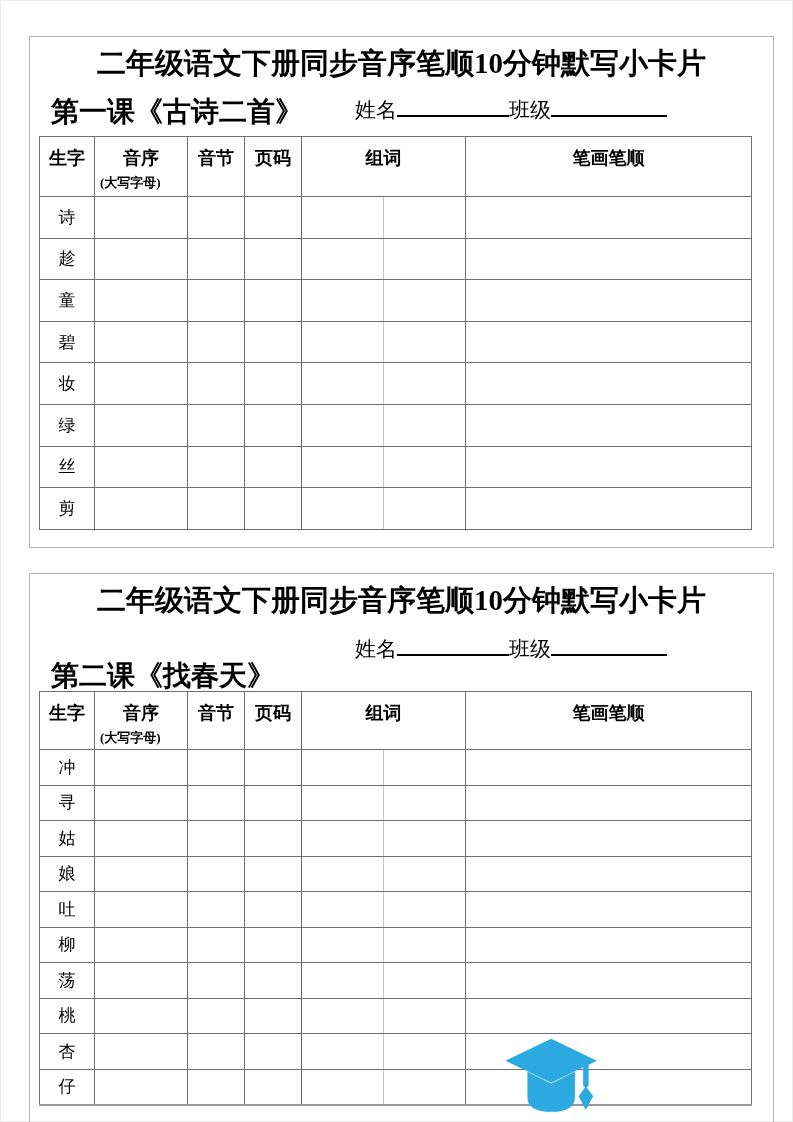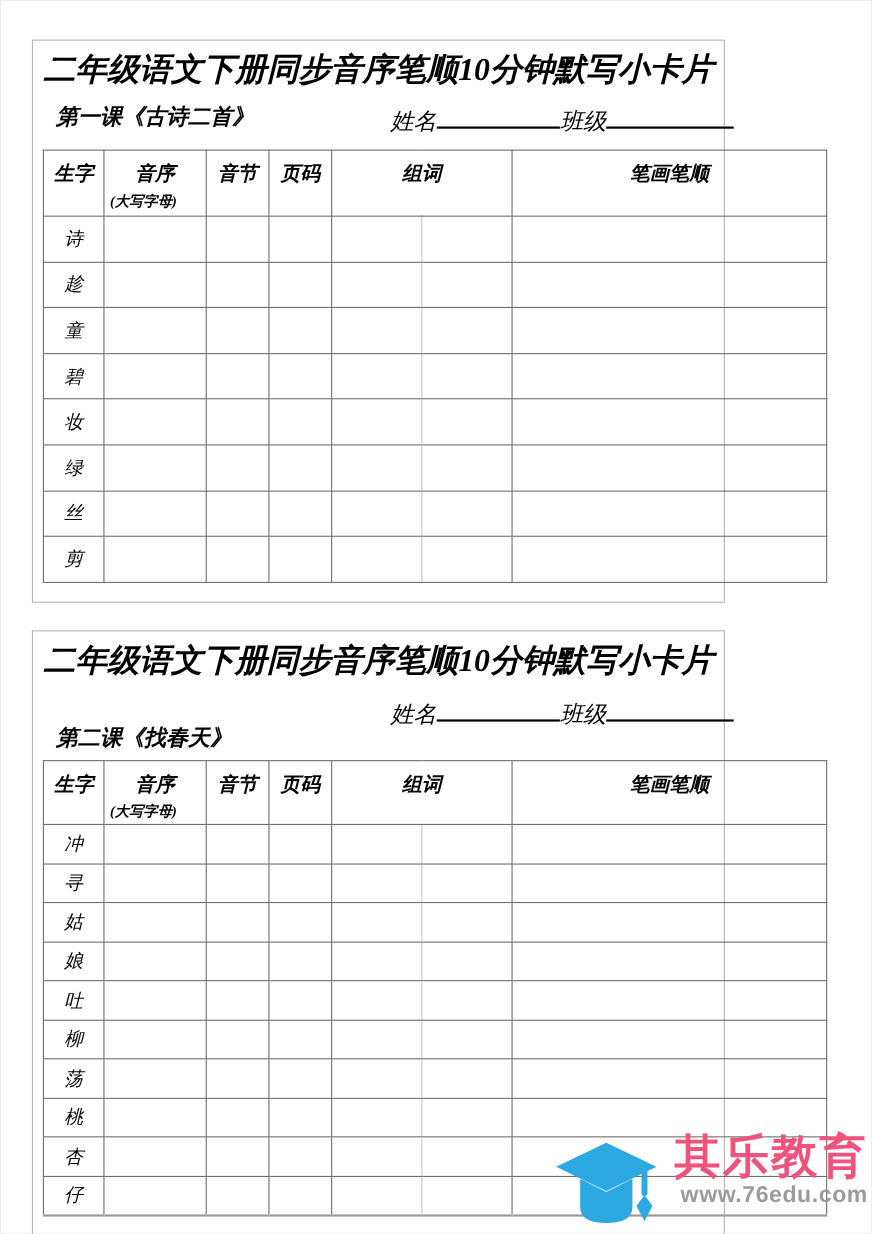--- a/index.html
+++ b/index.html
@@ -8,39 +8,38 @@
     width: 793px; height: 1122px;
     position: relative;
     background: #ffffff;
     color: #000;
     font-family: "Liberation Serif", "DejaVu Serif", serif;
     overflow: hidden;
   }
   .page { position: absolute; inset: 0; border: 1px solid #ececec; background: #fff; }
 
   .card {
-    position: absolute; left: 28px; width: 630px;
+    position: absolute; left: 28px; width: 745px;
     border: 1px solid var(--card-border, #b4b4b4);
-    font-style: italic;
   }
   .card1 { top: 35px; height: 512px; }
   .card2 { top: 572px; height: 550px; border-bottom: none; }
 
   .title {
     margin: 7px 4px 0 4px;
     text-align: center;
     font-size: 29px;
     font-weight: bold;
     white-space: nowrap;
   }
 
   .meta { position: relative; }
   .card1 .meta { height: 40px; }
   .card2 .meta { height: 78px; }
-  .lesson { position: absolute; font-size: 20px; font-weight: bold; text-align: right; }
+  .lesson { position: absolute; font-size: 28px; font-weight: bold; text-align: right; }
   .card1 .lesson { left: 21px; top: 9px; }
   .card2 .lesson { left: 21px; top: 36px; }
   .nameclass { position: absolute; font-size: 21px; white-space: nowrap; }
   .card1 .nameclass { left: 325px; top: 12px; }
   .card2 .nameclass { left: 325px; top: 14px; }
   .blank { display: inline-block; border-bottom: 2px solid #000; height: 17px; }
   .b1 { width: 112px; }
   .b2 { width: 116px; }
 
   .wtable {
@@ -317,19 +316,15 @@
     </table>
   </section>
 
   <div class="logo">
     <svg class="cap" viewBox="0 0 104 92" xmlns="http://www.w3.org/2000/svg">
       <polygon points="50,2 100,26 50,50 0,26" fill="var(--cap-blue, #2BA9E0)"></polygon>
       <path d="M24,38 L24,66 Q24,82 50,82 Q76,82 76,66 L76,38 L50,51 Z" fill="var(--cap-blue, #2BA9E0)"></path>
       <rect x="85" y="27" width="6" height="28" rx="3" fill="var(--cap-blue, #2BA9E0)"></rect>
       <polygon points="88,54 96,65 88,80 80,65" fill="var(--cap-blue, #2BA9E0)"></polygon>
     </svg>
-    <div class="logo-text">
-      <div class="brand">其乐教育</div>
-      <div class="url">www.76edu.com</div>
-    </div>
   </div>
 
 </div>
 
 </body></html>

